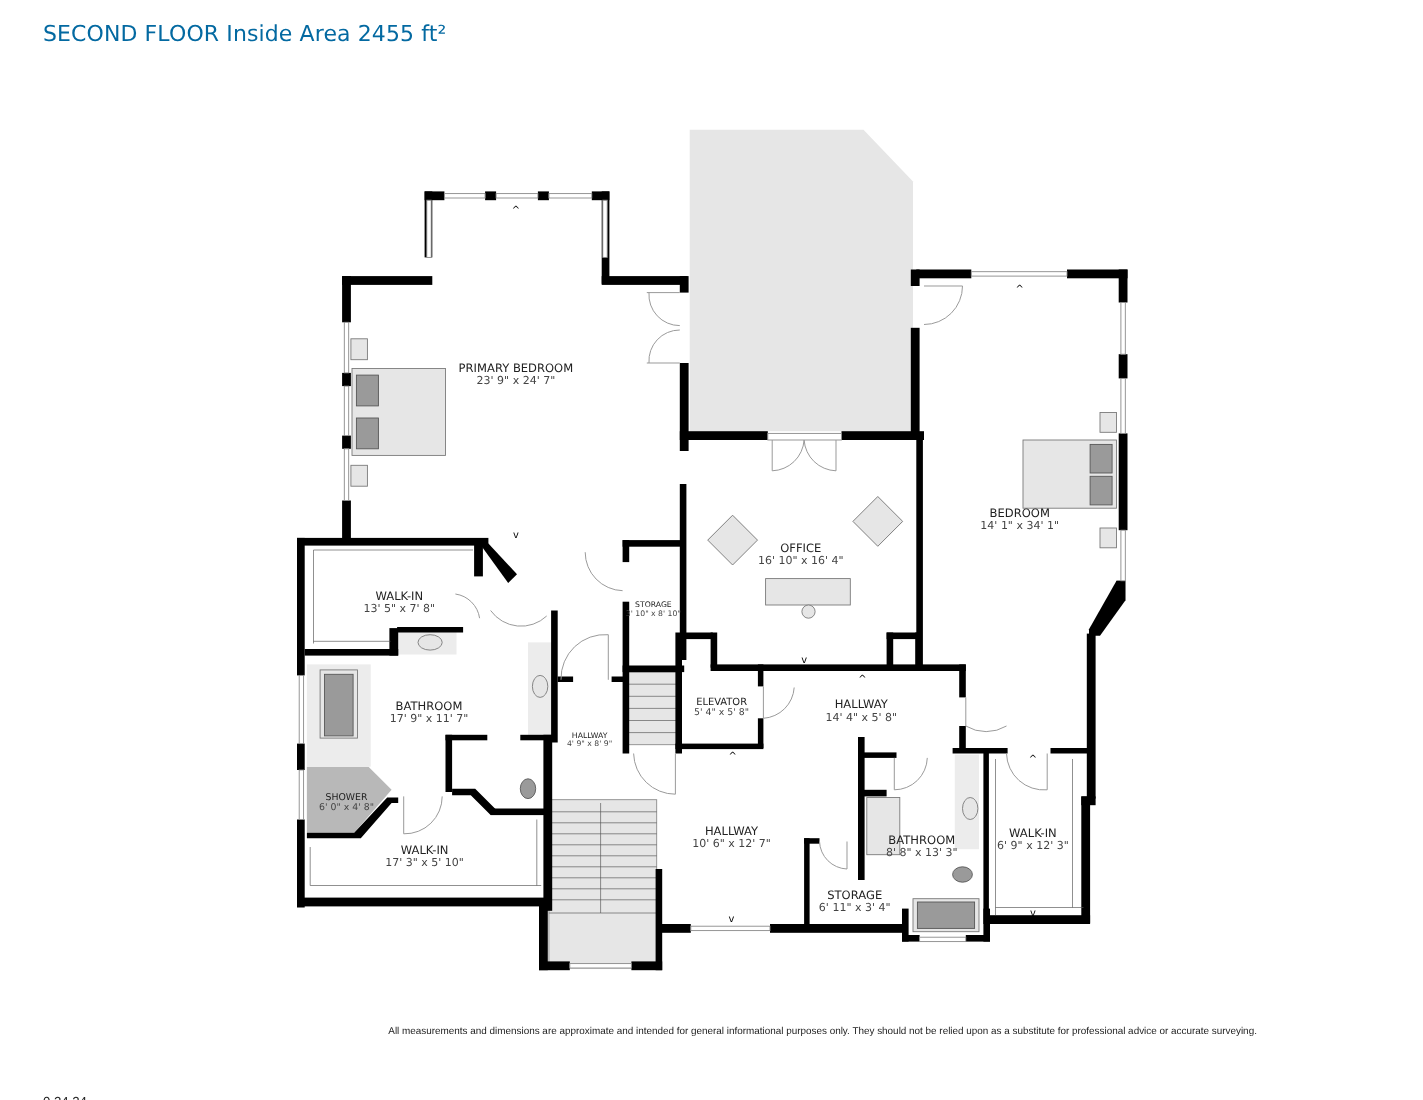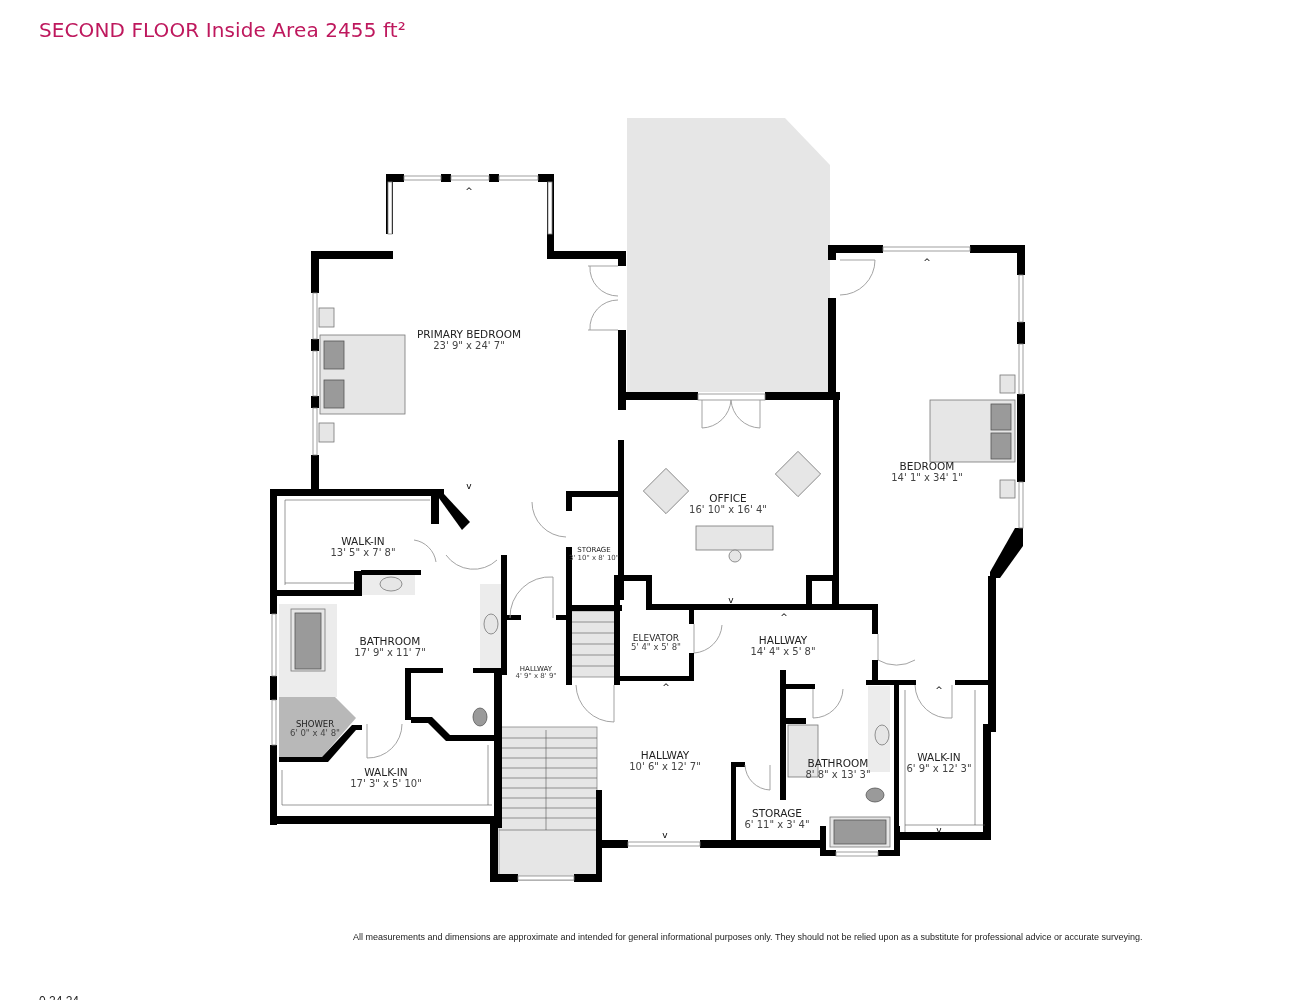--- a/index.html
+++ b/index.html
@@ -1,17 +1,17 @@
 <!DOCTYPE html>
 <html><head>
 <meta charset="utf-8">
 <style>
   html, body { margin:0; padding:0; background:#ffffff; }
   body { width:1294px; height:1000px; position:relative; overflow:hidden; font-family:"DejaVu Sans", sans-serif; color:#111; }
-  .title { position:absolute; left:39px; top:18px; font-size:20px; color:#be185d; letter-spacing:0.1px; }
+  .title { position:absolute; left:39px; top:18px; font-size:20px; color:#0369a1; letter-spacing:0.1px; }
   .footer-left { position:absolute; left:39px; top:952px; font-size:12px; color:#222; font-family:"Liberation Sans", sans-serif;margin-top:42px; }
   .footer-right { position:absolute; left:353px; top:932px; font-size:9px; color:#222; font-family:"Liberation Sans", sans-serif; white-space:nowrap; }
   svg.plan { position:absolute; left:0; top:0; }
   .rname { font-family:"DejaVu Sans", sans-serif; font-size:10.5px; fill:#222; text-anchor:middle; }
   .rdim { font-family:"DejaVu Sans", sans-serif; font-size:10px; fill:#444; text-anchor:middle; }
   .rname-s { font-size:7px; }
   .rdim-s { font-size:7px; }
   .wall { fill:#000; }
   .win { fill:#fff; stroke:#888; stroke-width:0.8; }
   .fix { fill:#e6e6e6; stroke:#777; stroke-width:0.8; }

